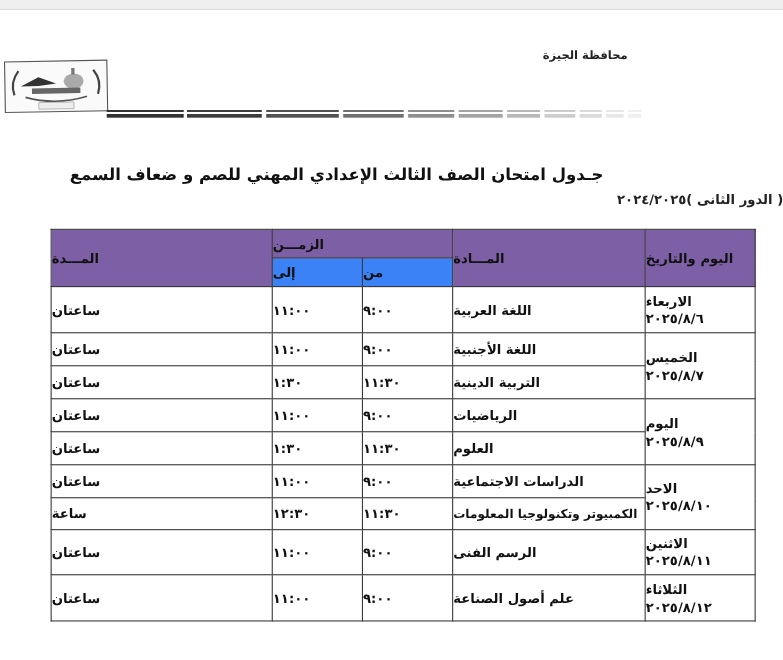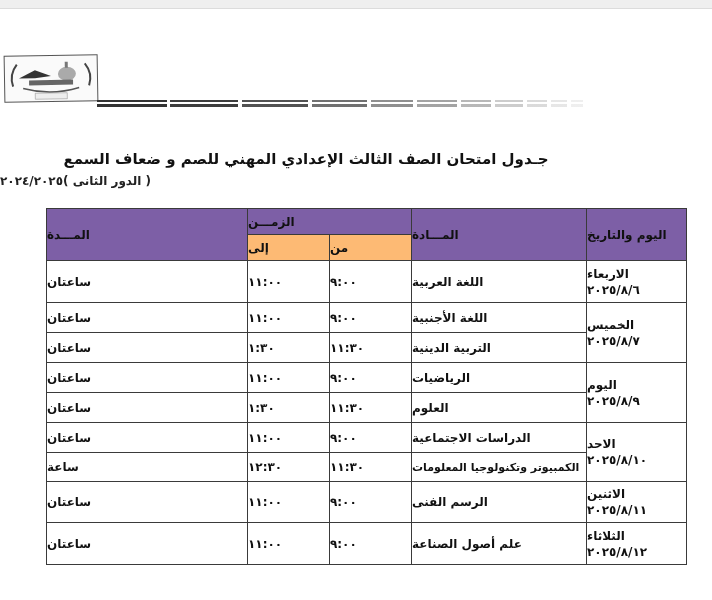--- a/index.html
+++ b/index.html
@@ -24,33 +24,33 @@
   .divider { position: absolute; left: 97px; top: 100px; height: 7px; width: 600px; }
   .divider span {
     position: absolute; top: 0; height: 7px;
     background: linear-gradient(#333 0 2px, #fff 2px 4px, #333 4px 7px);
   }
   .title {
     position: absolute; left: 0; top: 150px; width: 612px; text-align: center;
     direction: rtl; font-weight: bold; font-size: 15px; color: #111;
   }
   .subtitle {
-    position: absolute; left: 0; top: 174px; width: 712px; text-align: left;
+    position: absolute; left: 0; top: 174px; width: 712px; text-align: right;
     direction: rtl; font-weight: bold; font-size: 12px; color: #222;
   }
   table.sched {
     position: absolute; left: 46px; top: 208px; width: 640px;
     border-collapse: collapse; direction: rtl; table-layout: fixed;
   }
   table.sched td, table.sched th {
     border: 1.5px solid #3a3a3a; text-align: left; padding: 0;
     font-size: 12px; color: #111; font-weight: bold;
   }
   th.h { background: #7d5fa6; color: #fff; font-size: 13px; }
-  th.sub { background: #fdba74; color: #111; font-size: 11.5px; height: 25px; }
+  th.sub { background: #3b82f6; color: #111; font-size: 11.5px; height: 25px; }
   td.day { font-size: 12px; line-height: 16px; }
   td.num { font-weight: normal; font-size: 12px; letter-spacing: 1px; }
   td.subj { font-weight: normal; font-size: 12px; margin-top: 24px; }
   td.dur { font-weight: bold; }
 </style>
 </head>
 <body>
 
 <div class="topbar"></div>
 
@@ -61,20 +61,21 @@
     <path d="M14 22 L30 14 L46 20 L30 22 Z" fill="#333"></path>
     <ellipse cx="62" cy="18" rx="9" ry="7" fill="#aaa"></ellipse>
     <rect x="60" y="6" width="3" height="6" fill="#777"></rect>
     <rect x="24" y="24" width="44" height="5" fill="#666"></rect>
     <path d="M18 32 Q46 40 74 32" stroke="#555" stroke-width="1.5" fill="none"></path>
     <rect x="30" y="37" width="32" height="6" fill="#eee" stroke="#888" stroke-width="0.5"></rect>
   </svg>
 </div>
 
 <div class="org">
+  <div>محافظة الجيزة</div>
 </div>
 
 <div class="divider">
   <span style="left:0;width:70px;opacity:1"></span>
   <span style="left:73px;width:68px;opacity:0.95"></span>
   <span style="left:145px;width:66px;opacity:0.85"></span>
   <span style="left:215px;width:55px;opacity:0.7"></span>
   <span style="left:274px;width:42px;opacity:0.55"></span>
   <span style="left:320px;width:40px;opacity:0.45"></span>
   <span style="left:364px;width:30px;opacity:0.35"></span>

